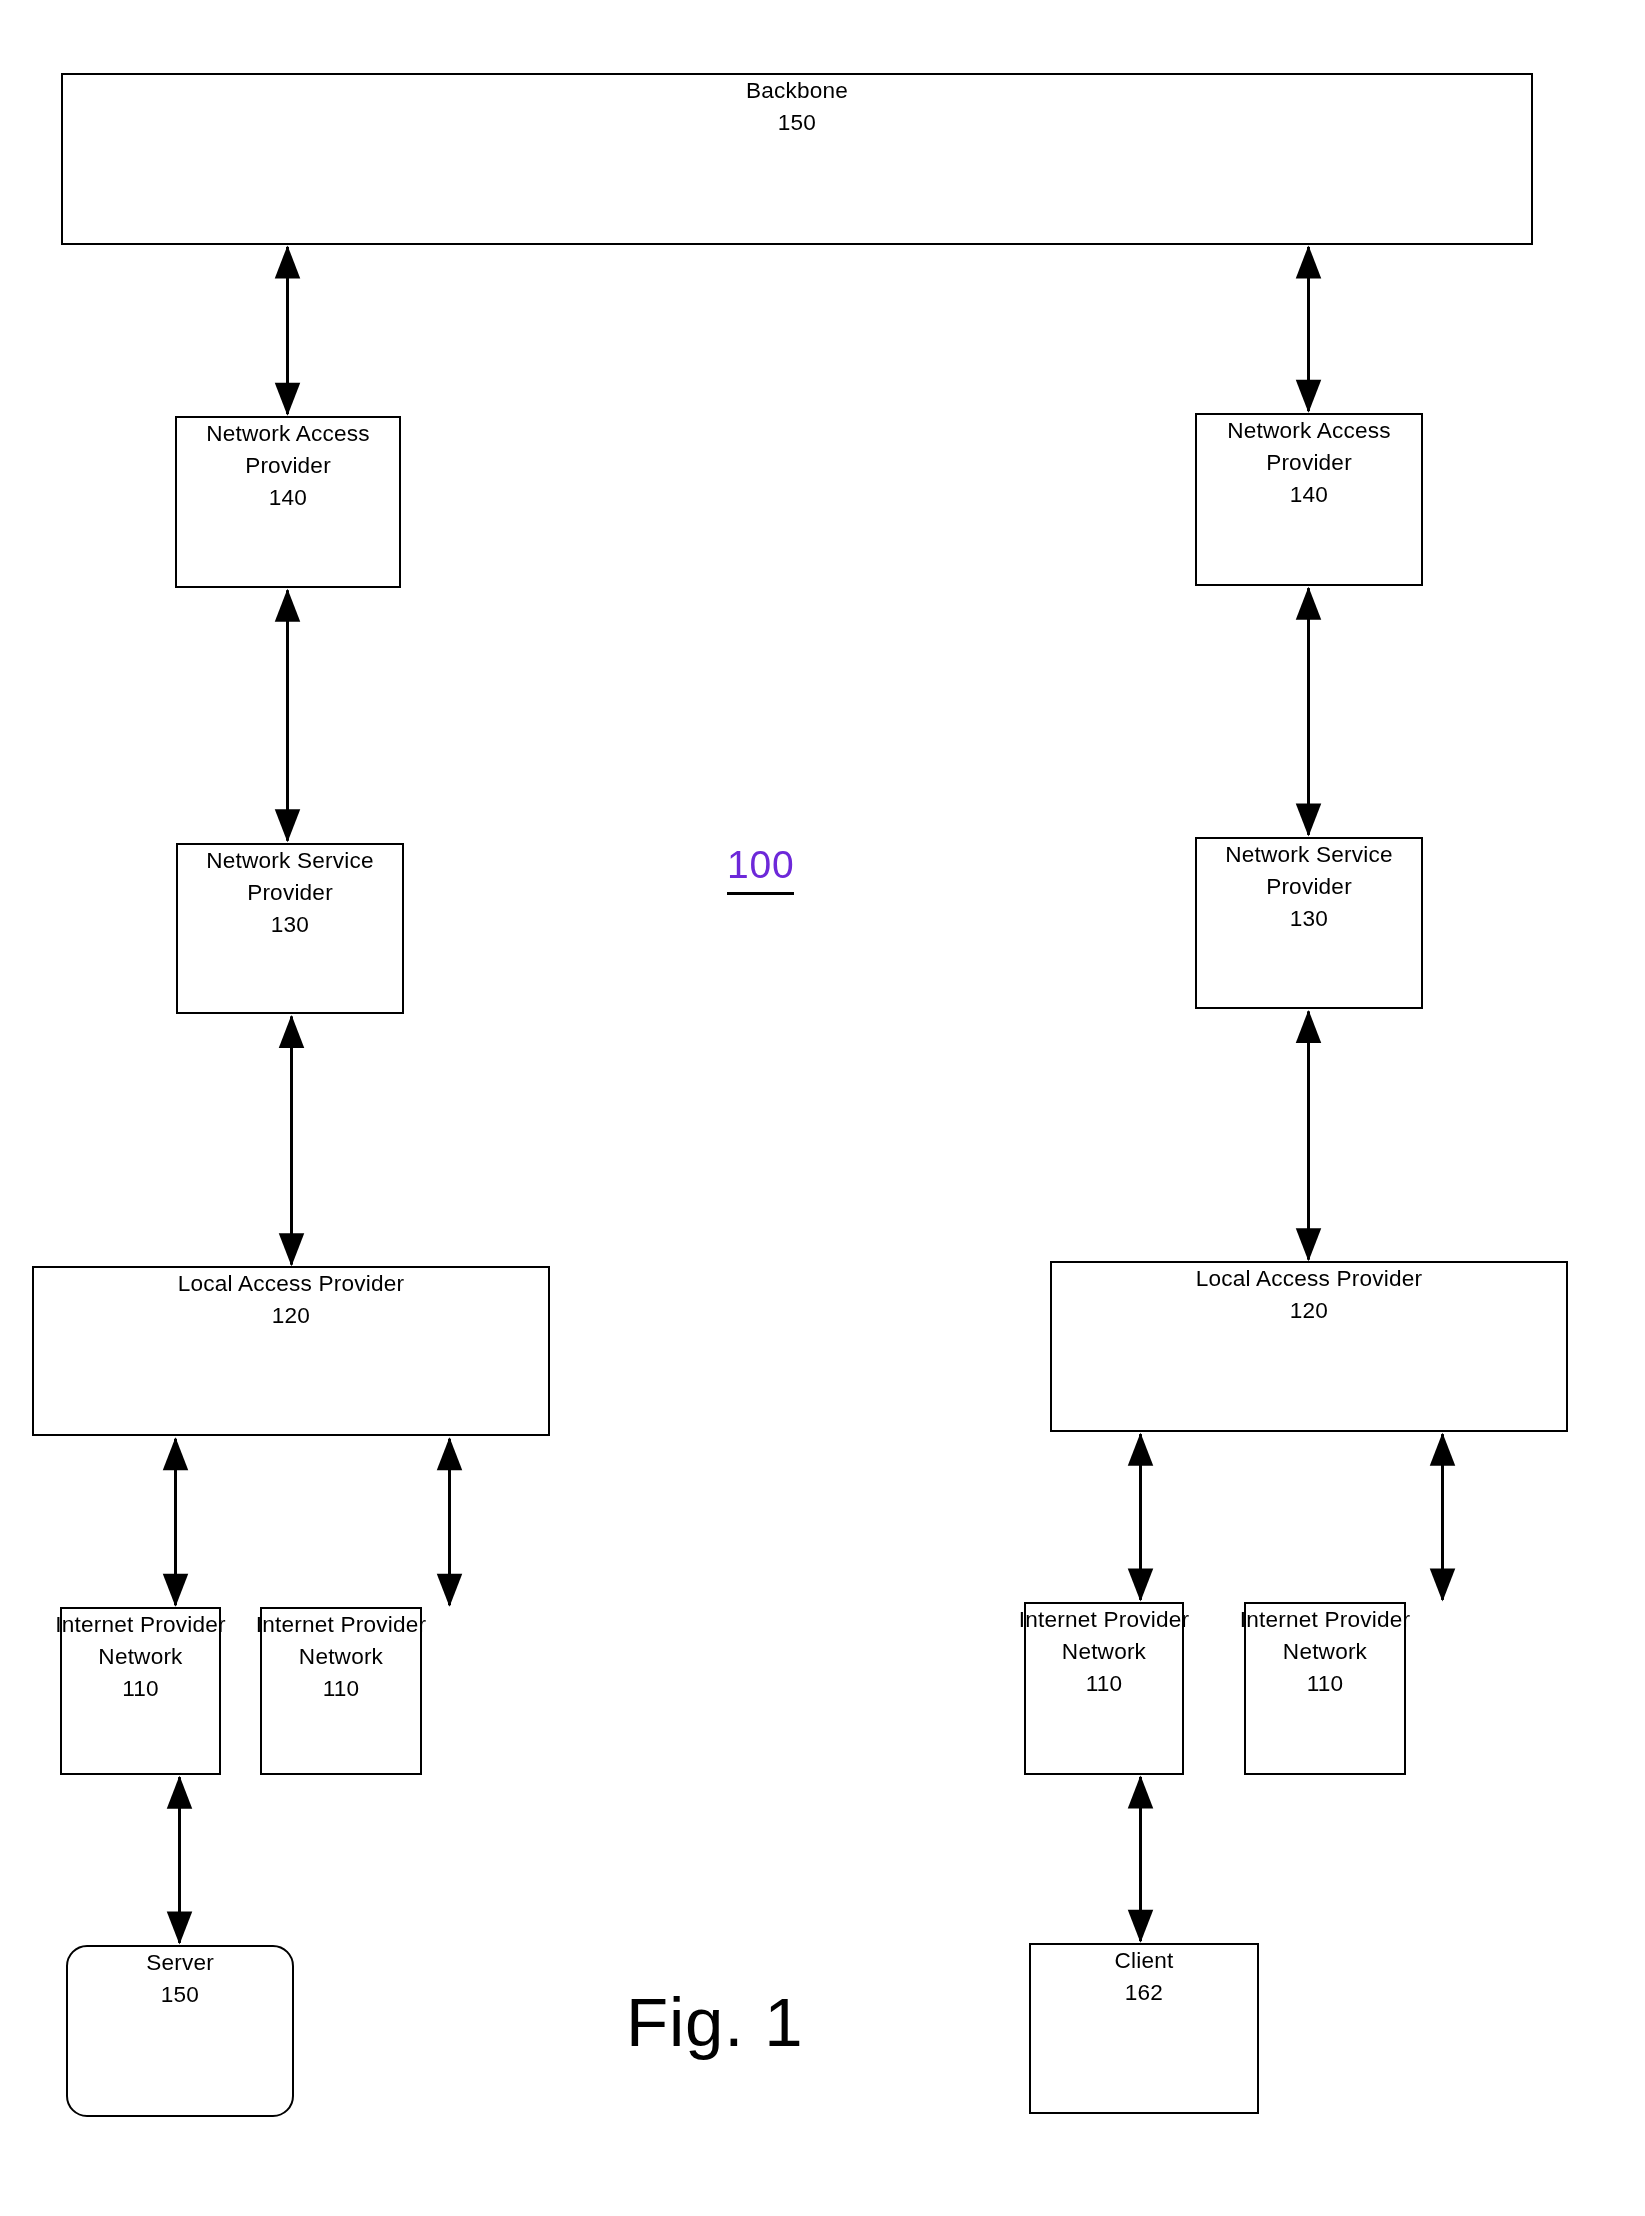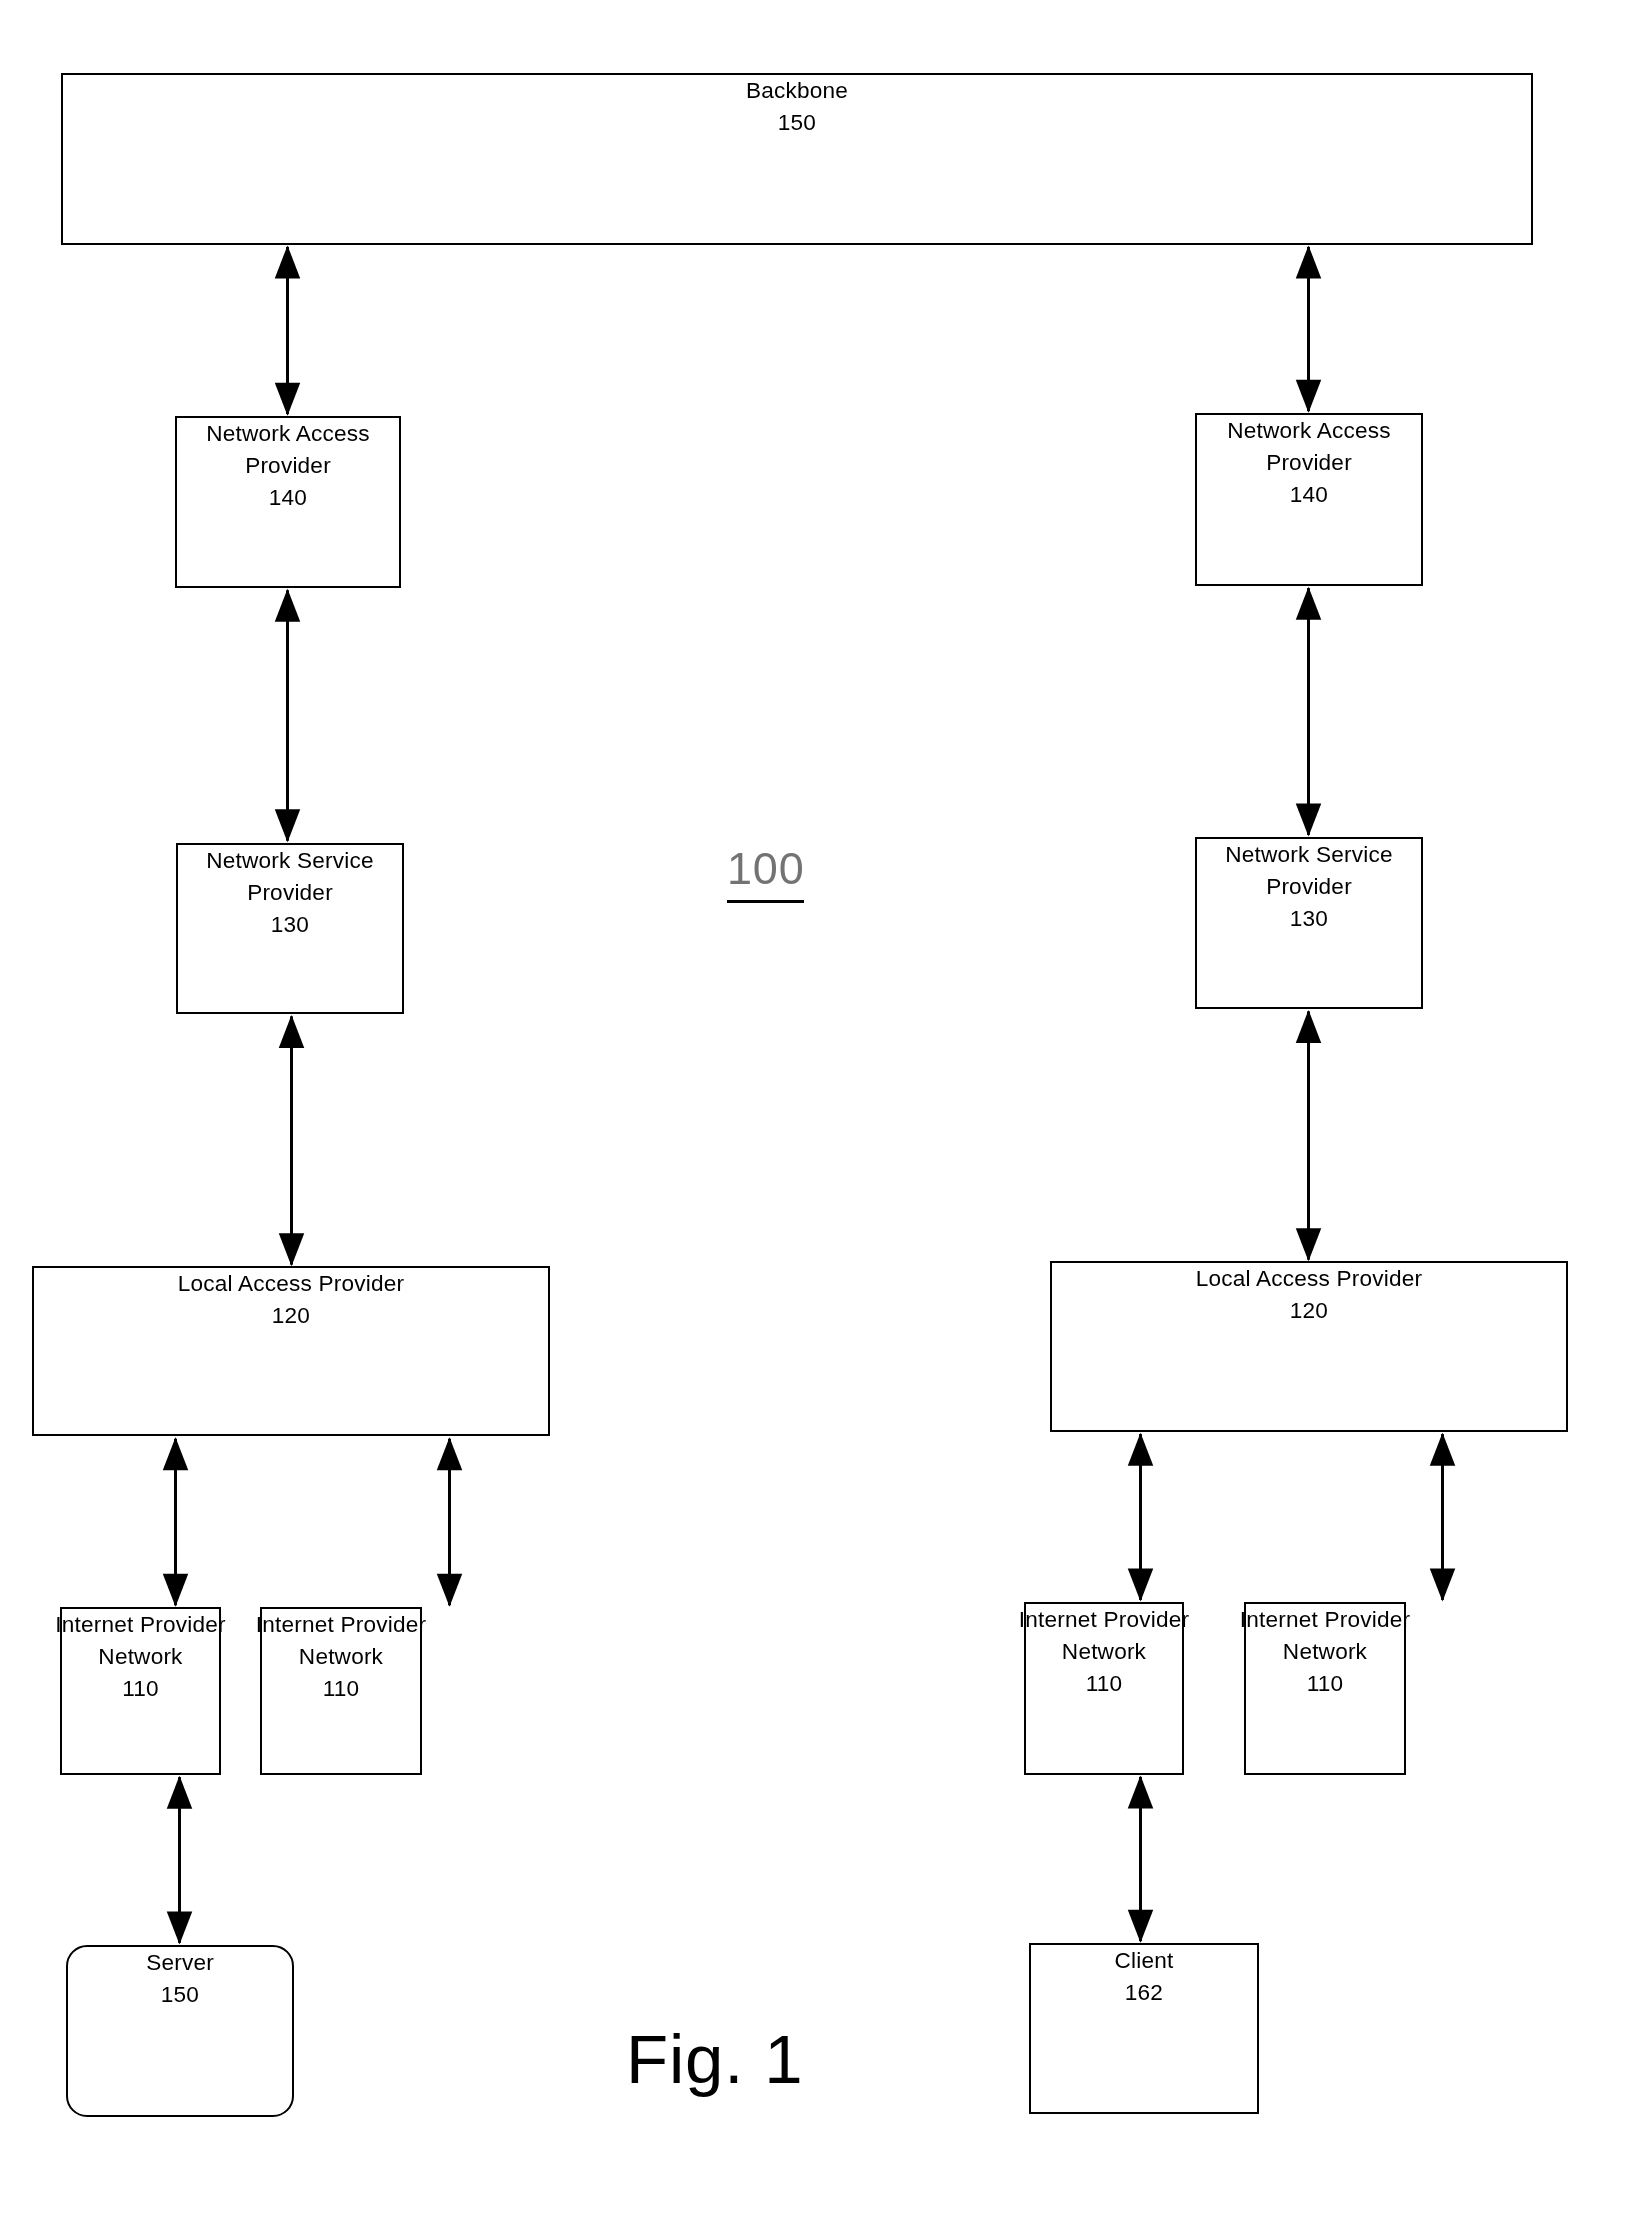--- a/index.html
+++ b/index.html
@@ -39,26 +39,25 @@
   .conn svg {
     display: block;
     overflow: visible;
   }
   .fig-label {
     position: absolute;
     font-size: 69px;
     color: #000000;
     white-space: nowrap;
     letter-spacing: 0.8px;
-    margin-top: 37px;
   }
   .ref-label {
     position: absolute;
-    font-size: 45px;
-    color: #737373;
+    font-size: 39px;
+    color: #6d28d9;
     white-space: nowrap;
     border-bottom: 3.8px solid #000000;
     padding-bottom: 4.5px;
     letter-spacing: 0.8px;
   }
 </style>
 </head>
 <body>
 
 <div id="figure">

